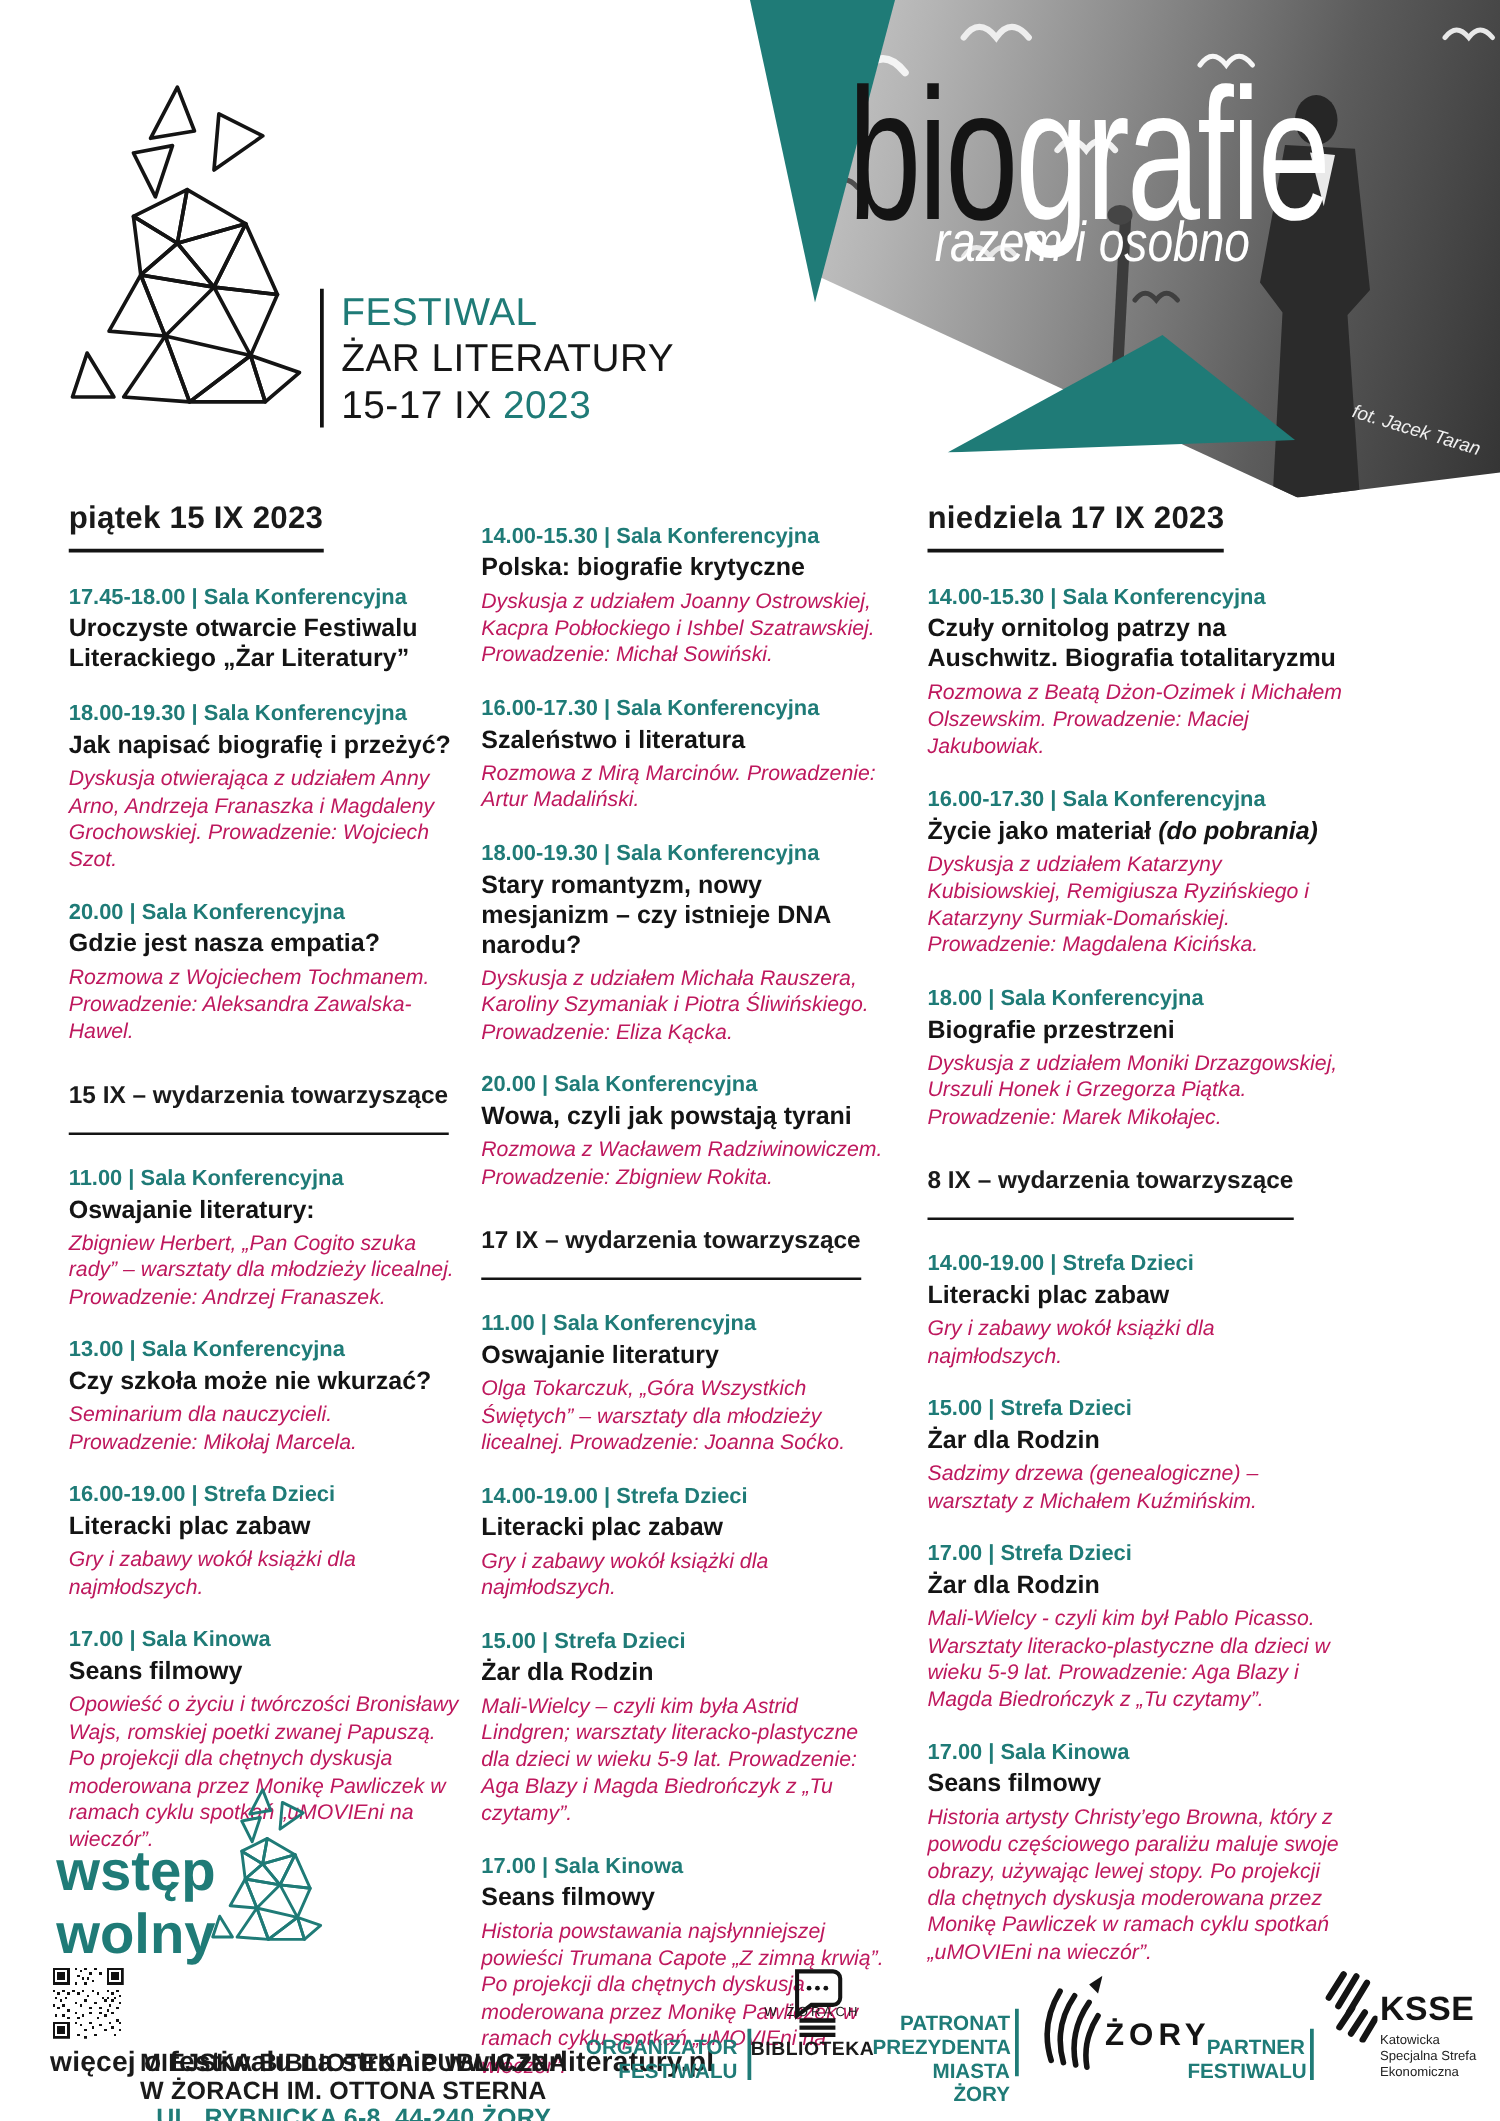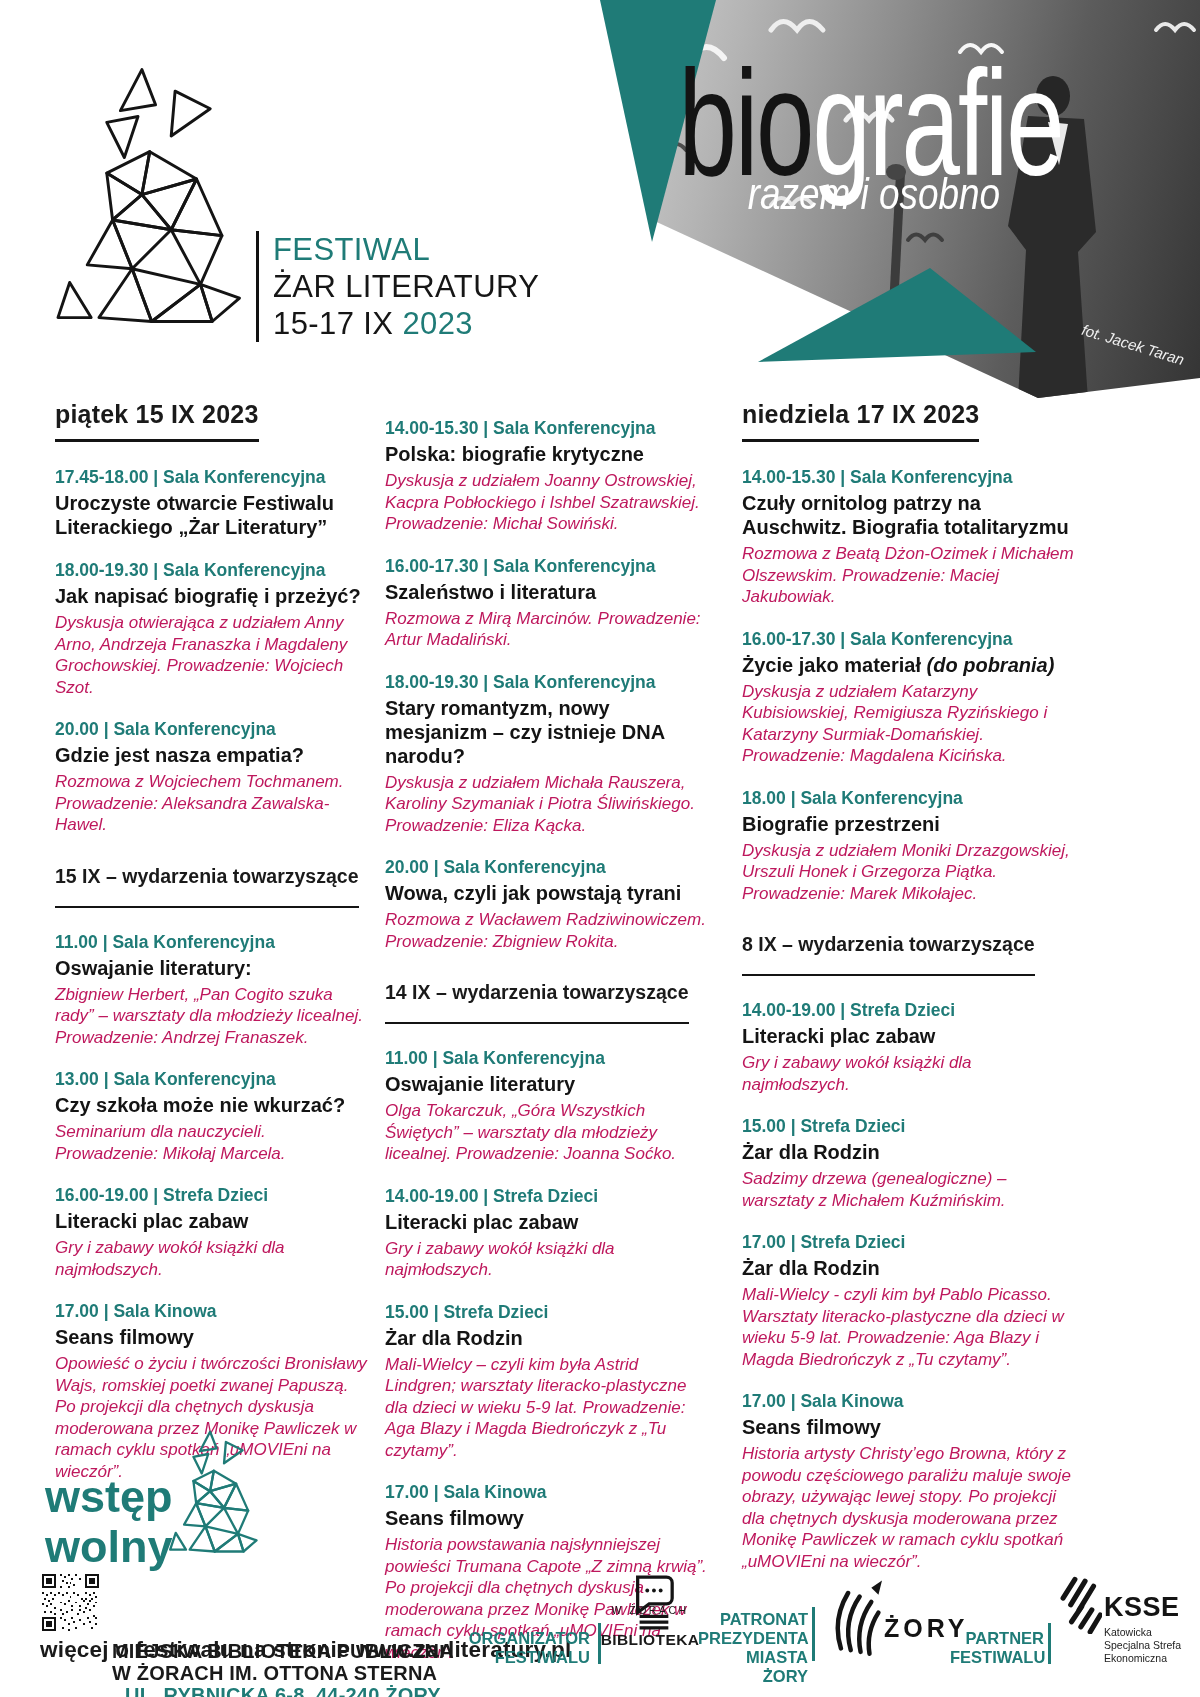--- a/index.html
+++ b/index.html
@@ -173,21 +173,21 @@
           <div class="event-title"><span>Szaleństwo i literatura</span></div>
           <div class="event-desc">Rozmowa z Mirą Marcinów. Prowadzenie: Artur Madaliński.</div>
         </div><div class="event">
           <div class="event-time">18.00-19.30 | Sala Konferencyjna</div>
           <div class="event-title"><span>Stary romantyzm, nowy mesjanizm – czy istnieje DNA narodu?</span></div>
           <div class="event-desc">Dyskusja z udziałem Michała Rauszera, Karoliny Szymaniak i Piotra Śliwińskiego. Prowadzenie: Eliza Kącka.</div>
         </div><div class="event">
           <div class="event-time">20.00 | Sala Konferencyjna</div>
           <div class="event-title"><span>Wowa, czyli jak powstają tyrani</span></div>
           <div class="event-desc">Rozmowa z Wacławem Radziwinowiczem. Prowadzenie: Zbigniew Rokita.</div>
-        </div><h3 class="section-header">14 IX – wydarzenia towarzyszące</h3><br><div class="event">
+        </div><h3 class="section-header">17 IX – wydarzenia towarzyszące</h3><br><div class="event">
           <div class="event-time">11.00 | Sala Konferencyjna</div>
           <div class="event-title"><span>Oswajanie literatury</span></div>
           <div class="event-desc">Olga Tokarczuk, „Góra Wszystkich Świętych” – warsztaty dla młodzieży licealnej. Prowadzenie: Joanna Soćko.</div>
         </div><div class="event">
           <div class="event-time">14.00-19.00 | Strefa Dzieci</div>
           <div class="event-title"><span>Literacki plac zabaw</span></div>
           <div class="event-desc">Gry i zabawy wokół książki dla najmłodszych.</div>
         </div><div class="event">
           <div class="event-time">15.00 | Strefa Dzieci</div>
           <div class="event-title"><span>Żar dla Rodzin</span></div>

